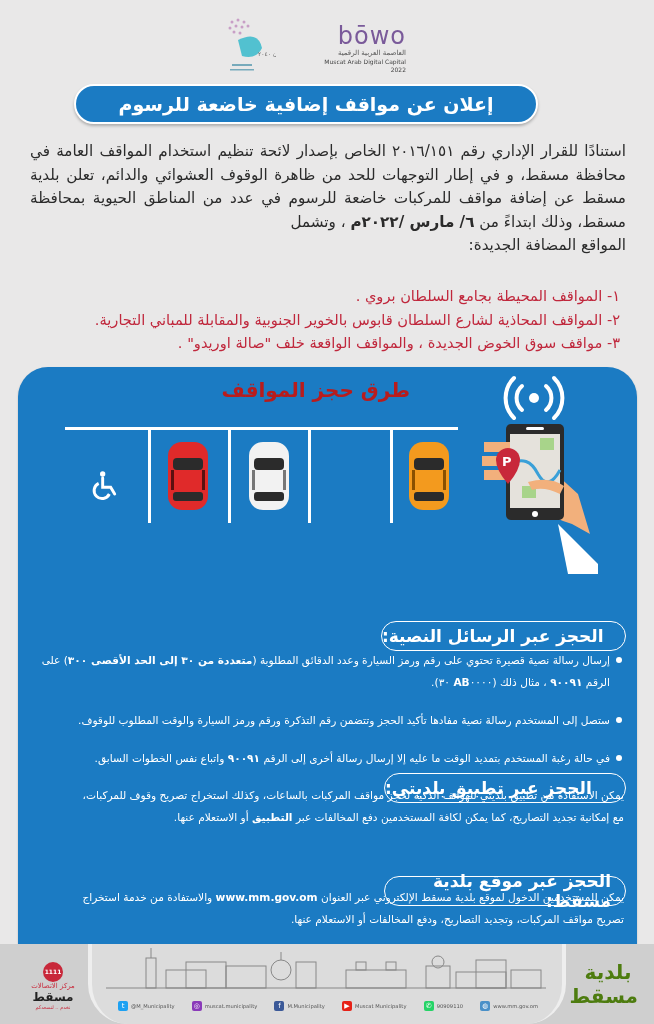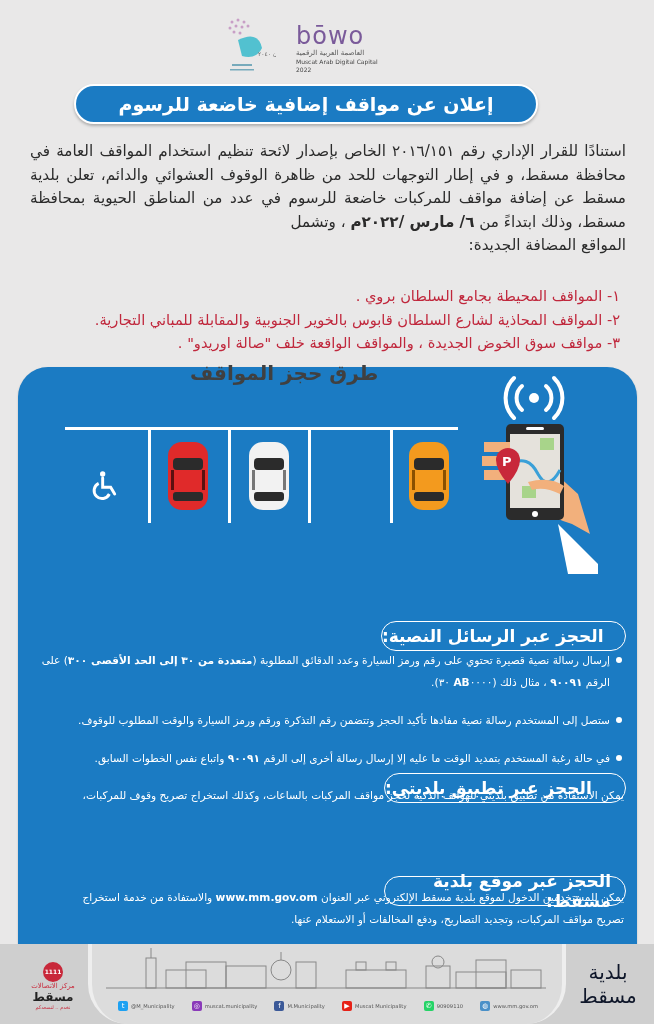--- a/index.html
+++ b/index.html
@@ -4,21 +4,21 @@
 <style>
   html, body { margin:0; padding:0; }
   body {
     width:654px; height:1024px; overflow:hidden;
     background:#e9e8e8;
     font-family:"DejaVu Sans", sans-serif;
     position:relative;
   }
   .logos { position:absolute; top:8px; left:0; width:654px; height:72px; }
   .vision-logo { position:absolute; left:218px; top:4px; width:58px; height:64px; }
-  .mad-logo { position:absolute; left:296px; top:16px; width:110px; height:58px; text-align:left; }
+  .mad-logo { position:absolute; left:296px; top:16px; width:110px; height:58px; text-align:right; }
   .mad-word { font-size:24px; color:#7a5a9a; letter-spacing:1px; line-height:24px; font-family:"DejaVu Sans", sans-serif; }
   .mad-ar { font-size:7px; color:#555; line-height:10px; }
   .mad-en { font-size:6px; color:#444; line-height:8px; }
   .mad-year { font-size:6px; color:#444; line-height:8px; }
 
   .title-pill {
     position:absolute; left:74px; top:84px; width:460px; height:36px;
     background:#1b7bc3; border:2px solid #fff; border-radius:20px;
     box-shadow:0 2px 3px rgba(0,0,0,0.25);
     color:#fff; font-weight:bold; font-size:19px;
@@ -34,22 +34,22 @@
   .sites-label { display:block; }
   .sites { position:absolute; left:20px; top:284px; width:600px; direction:rtl; color:#c0273c; font-size:14.6px; line-height:23.5px; }
   .sites div { white-space:nowrap; }
 
   .panel {
     position:absolute; left:18px; top:367px; width:619px; height:577px;
     background:#1b7bc3; border-radius:30px 30px 0 0;
     box-shadow:0 1px 2px rgba(0,0,0,0.2);
   }
   .panel-title {
-    position:absolute; left:190px; top:361px; width:220px; text-align:left;
-    color:#404040; font-weight:bold; font-size:20px; direction:rtl;
+    position:absolute; left:190px; top:378px; width:220px; text-align:right;
+    color:#b91c1c; font-weight:bold; font-size:20px; direction:rtl;
   }
   .line-h { position:absolute; left:65px; top:427px; width:393px; height:3px; background:#fff; }
   .line-v { position:absolute; top:430px; width:3px; height:93px; background:#fff; }
   .car { position:absolute; top:440px; width:46px; height:72px; }
   .wheelchair { position:absolute; left:88px; top:470px; }
 
   .section-pill {
     position:absolute; right:28px; height:30px;
     border:1.5px solid #fff; border-radius:15px;
     color:#fff; font-weight:bold; font-size:17px;
@@ -75,21 +75,21 @@
     display:flex; align-items:center; justify-content:space-between;
     font-size:5.2px; color:#555;
   }
   .social { display:flex; align-items:center; gap:3px; }
   .social .ic { width:10px; height:10px; border-radius:2px; display:inline-block; color:#fff; font-size:7px; line-height:10px; text-align:center; }
   .cc-logo { position:absolute; left:28px; top:962px; width:50px; height:58px; text-align:center; }
   .cc-circle { width:20px; height:20px; border-radius:50%; background:#c8283a; color:#fff; font-size:6px; font-weight:bold; line-height:20px; margin:0 auto; }
   .cc-ar1 { font-size:7px; color:#c8283a; line-height:9px; }
   .cc-ar2 { font-size:12px; color:#222; font-weight:bold; line-height:13px; }
   .cc-ar3 { font-size:5px; color:#c8283a; line-height:7px; }
-  .mm-logo { position:absolute; left:578px; top:960px; width:60px; height:58px; color:#0f172a; font-size:20px; font-weight:normal; text-align:center; line-height:24px; direction:rtl; }
+  .mm-logo { position:absolute; left:578px; top:960px; width:60px; height:58px; color:#4d7c0f; font-size:20px; font-weight:bold; text-align:center; line-height:24px; direction:rtl; }
 </style>
 </head>
 <body>
 
 <div class="logos">
   <svg class="vision-logo" viewBox="0 0 58 64">
     <g fill="#b36fb0" opacity="0.6">
       <circle cx="14" cy="10" r="1.5"></circle>
         <circle cx="20" cy="8" r="1.5"></circle>
         <circle cx="26" cy="10" r="1.5"></circle>
@@ -197,20 +197,23 @@
   </div>
   <div class="bullet">ستصل إلى المستخدم رسالة نصية مفادها تأكيد الحجز وتتضمن رقم التذكرة ورقم ورمز السيارة والوقت المطلوب للوقوف.</div>
   <div class="bullet">
     <span>في حالة رغبة المستخدم بتمديد الوقت ما عليه إلا إرسال رسالة أخرى إلى الرقم</span> <b>٩٠٠٩١</b> <span>واتباع نفس الخطوات السابق.</span>
   </div>
 </div>
 
 <div class="section-pill" style="top:744px;width:242px">الحجز عبر تطبيق بلديتي:</div>
 <div class="section-text" style="top:784px">
   <div>يمكن الاستفادة من تطبيق بلديتي للهواتف الذكية لحجز مواقف المركبات بالساعات، وكذلك استخراج تصريح وقوف للمركبات،</div>
+  <div>
+    <span>مع إمكانية تجديد التصاريح، كما يمكن لكافة المستخدمين دفع المخالفات عبر</span> <b>التطبيق</b> <span>أو الاستعلام عنها.</span>
+  </div>
 </div>
 
 <div class="section-pill" style="top:847px;width:242px">الحجز عبر موقع بلدية مسقط:</div>
 <div class="section-text" style="top:886px">
   <div>
     <span>يمكن للمستخدمين الدخول لموقع بلدية مسقط الإلكتروني عبر العنوان</span> <b>www.mm.gov.om</b> <span>والاستفادة من خدمة استخراج</span>
   </div>
   <div>تصريح مواقف المركبات، وتجديد التصاريح، ودفع المخالفات أو الاستعلام عنها.</div>
 </div>
 

